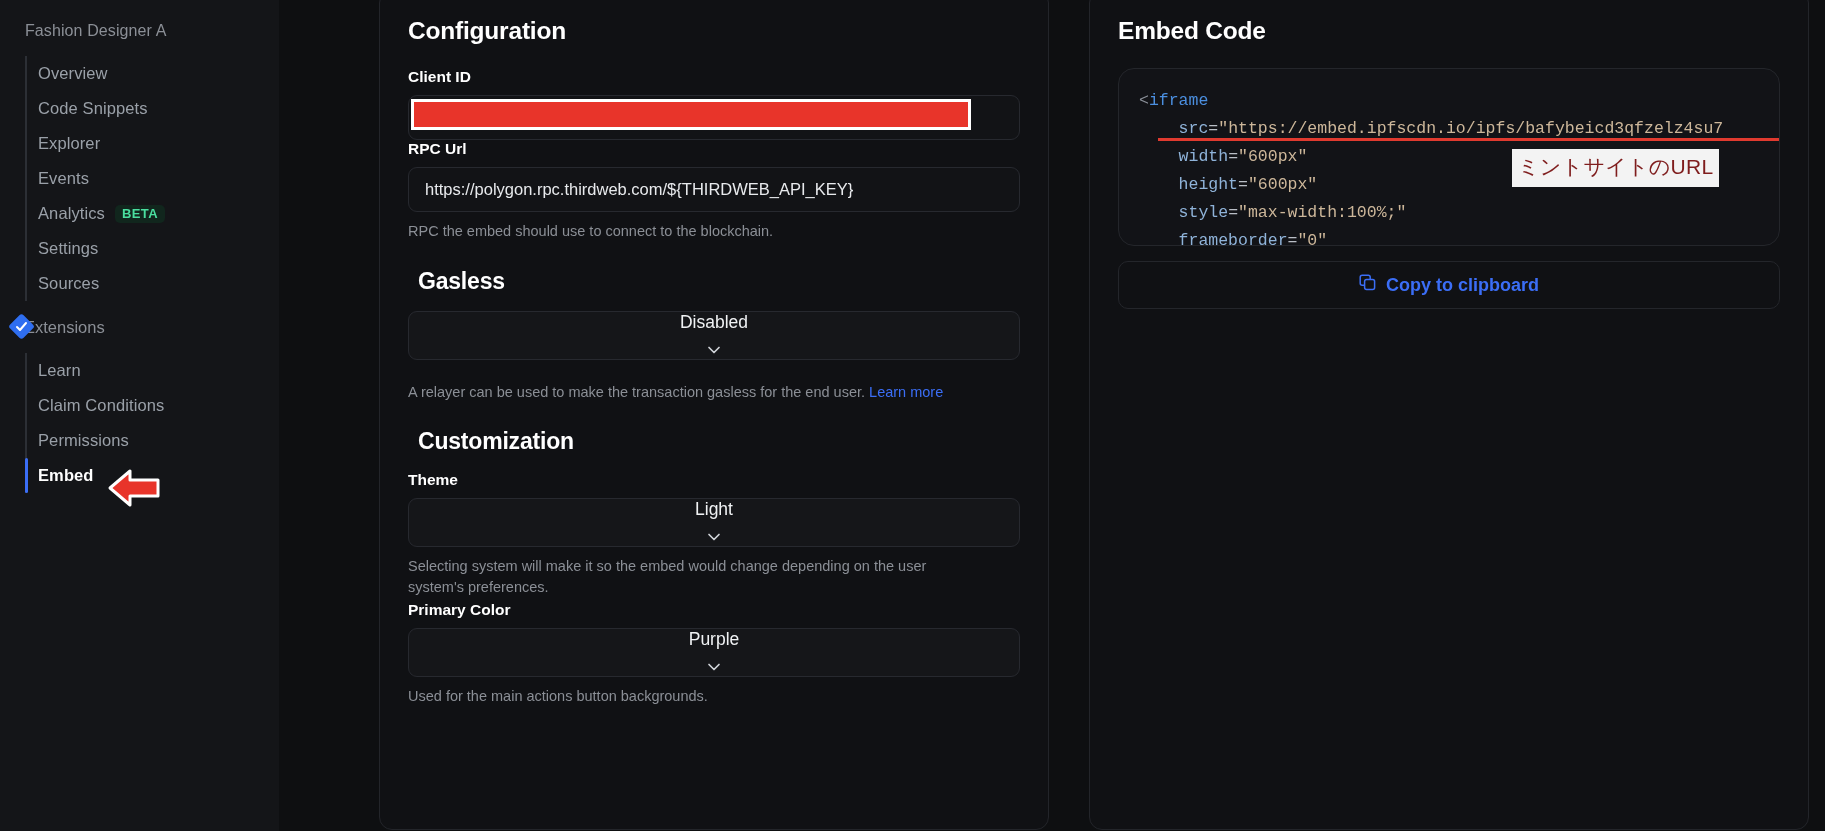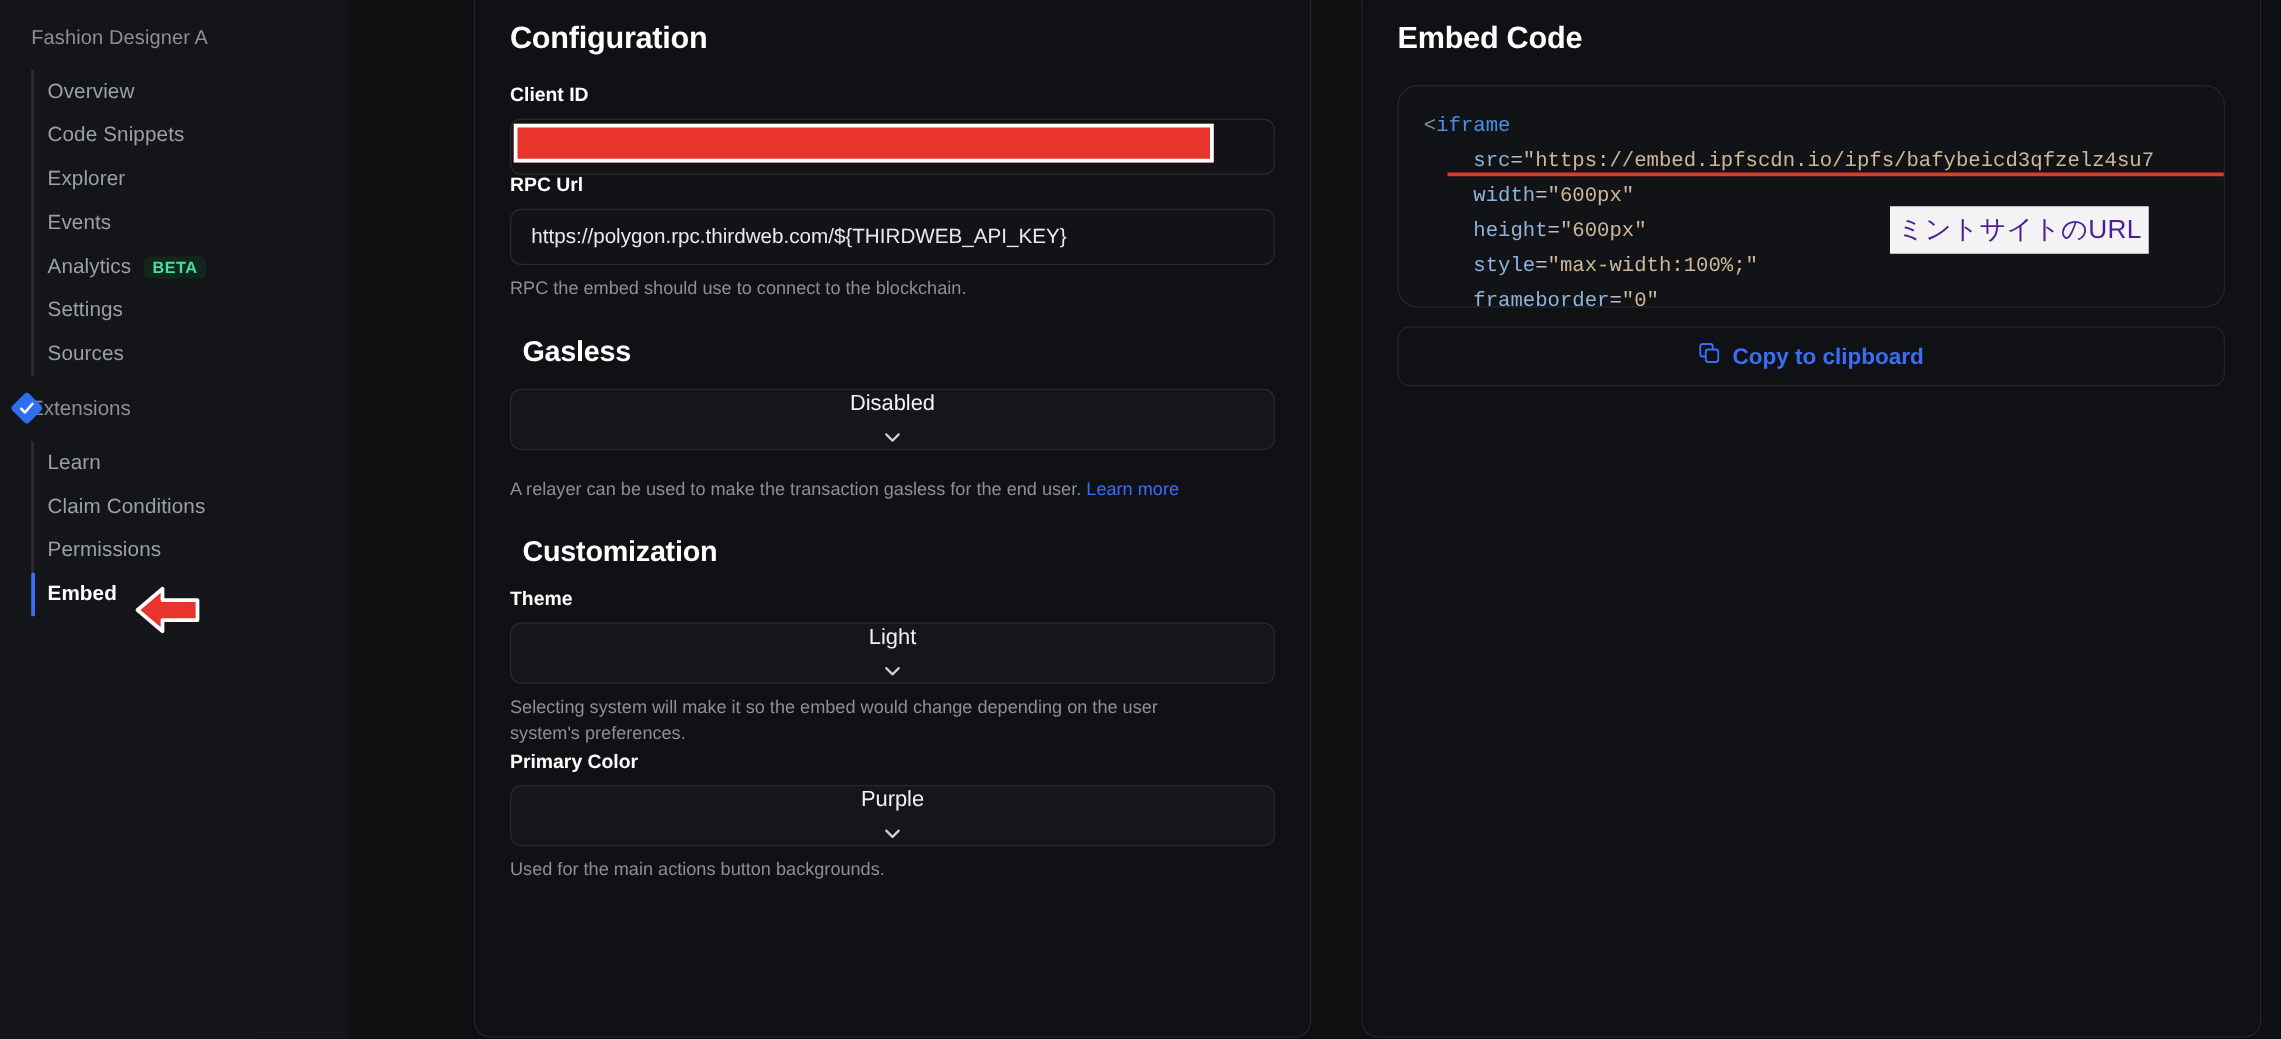--- a/index.html
+++ b/index.html
@@ -231,23 +231,23 @@
     position: absolute;
     left: 39px;
     top: 69px;
     height: 3px;
     width: 681px;
     background: #e03a2f;
   }
   .jp-note {
     position: absolute;
     left: 393px;
-    top: 96px;
+    top: 80px;
     background: #f3f3f3;
-    color: #4c1d95;
+    color: #7f1d1d;
     font-size: 21px;
     padding: 4px 6px 6px 6px;
     letter-spacing: .3px;
     white-space: nowrap;
   }
 
   .copy-btn {
     margin-top: 15px;
     height: 48px;
     border: 1px solid #24262b;

